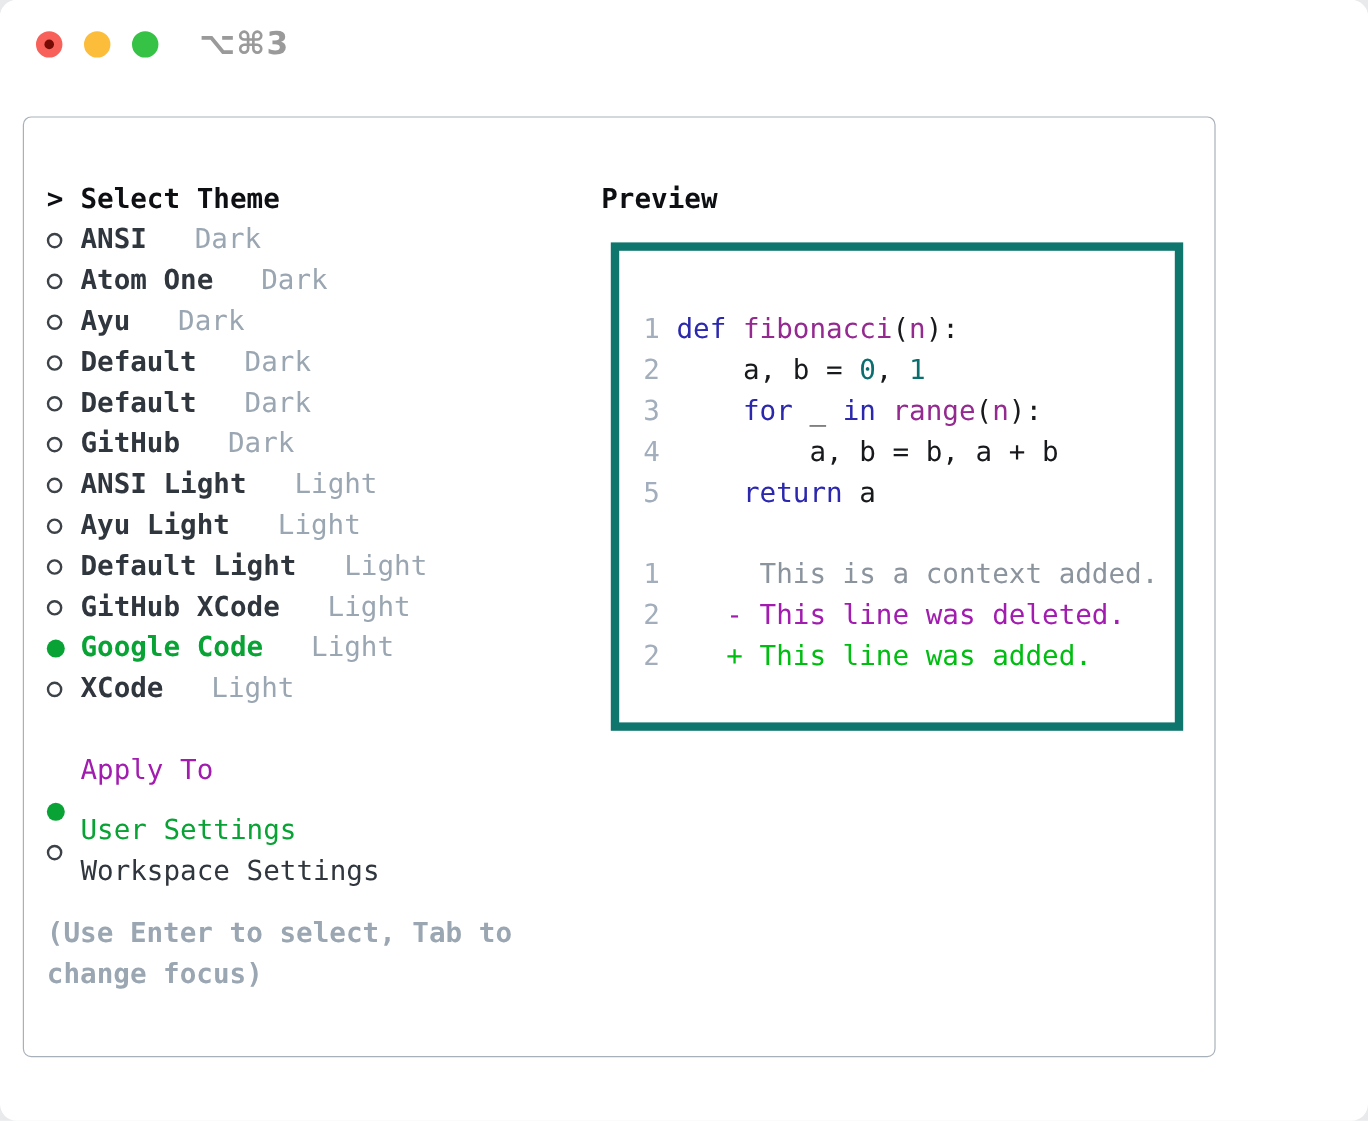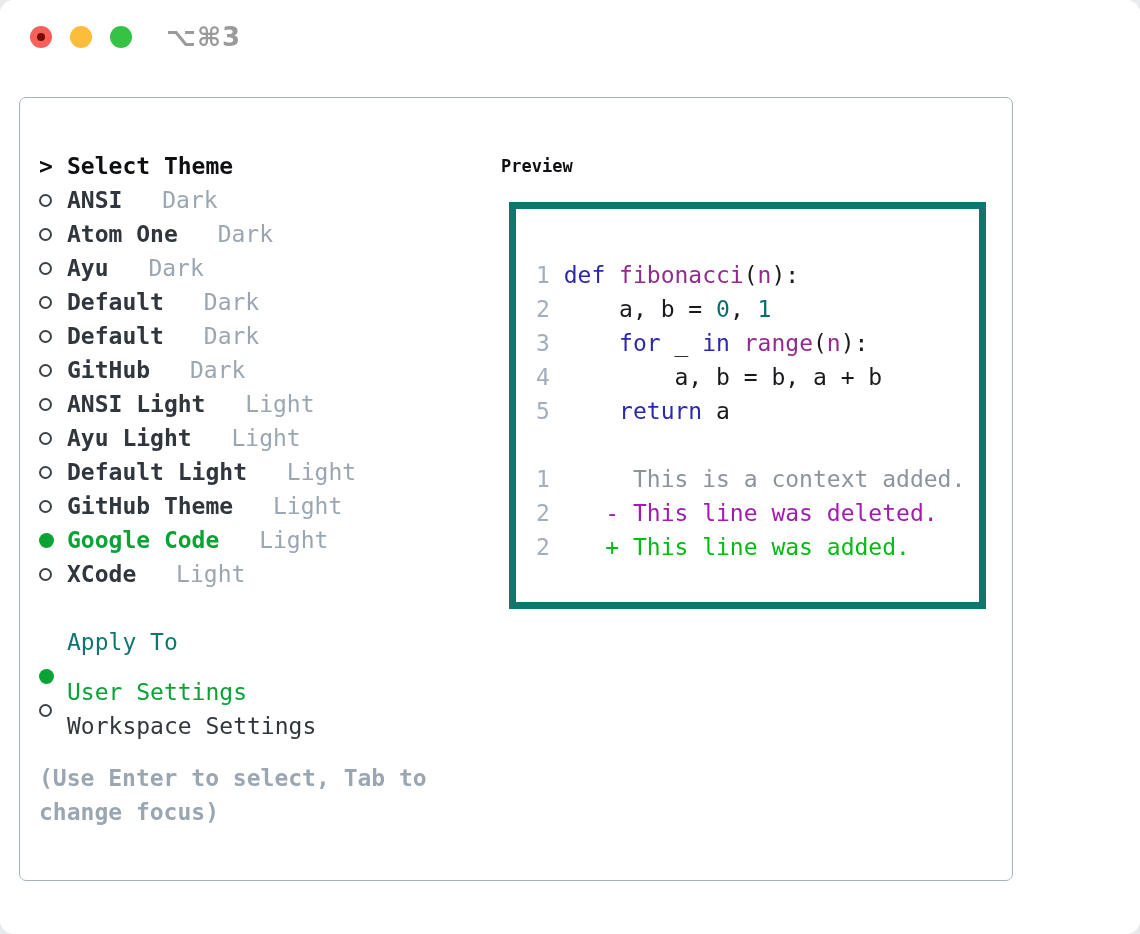--- a/index.html
+++ b/index.html
@@ -86,36 +86,36 @@
   }
   .radio.selected {
     width: 15px; height: 15px;
     border: none;
     background: #09a335;
   }
   .header-label { font-weight: 700; color: #0d0f12; }
   .theme-name   { color: #30363d; font-weight: bold; }
   .theme-name.selected { color: #09a335; }
   .variant      { color: #9aa6b2; margin-left: 26px; }
-  .apply-label  { color: #0f766e; }
+  .apply-label  { color: #a21caf; }
   .apply-option { color: #30363d; margin-top: 32px; }
   .apply-option.selected { color: #09a335; }
   .help-line    { color: #9aa6b2; }
 
   #theme-group  { position: absolute; left: 0; top: 51px;  width: 480px; }
   #apply-group  { position: absolute; left: 0; top: 527px; width: 480px; }
   #help-group   { position: absolute; left: 0; top: 663px; width: 480px; font-weight: bold; }
 
   
   #preview-heading {
     position: absolute;
     left: 481px; top: 51px;
     height: 34px;
     line-height: 34px;
-    font-size: 17px;
+    font-size: 23px;
     font-weight: 700;
     color: #0d0f12;
     white-space: pre;
   }
   #preview-box {
     position: absolute;
     left: 489px; top: 104px;
     width: 477px; height: 407px;
     border: 7px solid #0f766e;
     background: #ffffff;
@@ -151,21 +151,21 @@
 
     <div class="row"><span class="marker"><span class="radio"></span></span><span class="theme-name">ANSI</span><span class="variant"> Dark</span></div>
         <div class="row"><span class="marker"><span class="radio"></span></span><span class="theme-name">Atom One</span><span class="variant"> Dark</span></div>
         <div class="row"><span class="marker"><span class="radio"></span></span><span class="theme-name">Ayu</span><span class="variant"> Dark</span></div>
         <div class="row"><span class="marker"><span class="radio"></span></span><span class="theme-name">Default</span><span class="variant"> Dark</span></div>
         <div class="row"><span class="marker"><span class="radio"></span></span><span class="theme-name">Default</span><span class="variant"> Dark</span></div>
         <div class="row"><span class="marker"><span class="radio"></span></span><span class="theme-name">GitHub</span><span class="variant"> Dark</span></div>
         <div class="row"><span class="marker"><span class="radio"></span></span><span class="theme-name">ANSI Light</span><span class="variant"> Light</span></div>
         <div class="row"><span class="marker"><span class="radio"></span></span><span class="theme-name">Ayu Light</span><span class="variant"> Light</span></div>
         <div class="row"><span class="marker"><span class="radio"></span></span><span class="theme-name">Default Light</span><span class="variant"> Light</span></div>
-        <div class="row"><span class="marker"><span class="radio"></span></span><span class="theme-name">GitHub Theme</span><span class="variant"> Light</span></div>
+        <div class="row"><span class="marker"><span class="radio"></span></span><span class="theme-name">GitHub XCode</span><span class="variant"> Light</span></div>
         <div class="row"><span class="marker"><span class="radio selected" style="background: rgb(9, 163, 53);"></span></span><span class="theme-name selected">Google Code</span><span class="variant"> Light</span></div>
         <div class="row"><span class="marker"><span class="radio"></span></span><span class="theme-name">XCode</span><span class="variant"> Light</span></div>
       </div>
 
     <div id="apply-group">
       <div class="row">
         <span class="marker"></span>
         <span class="apply-label">Apply To</span>
       </div>
 

